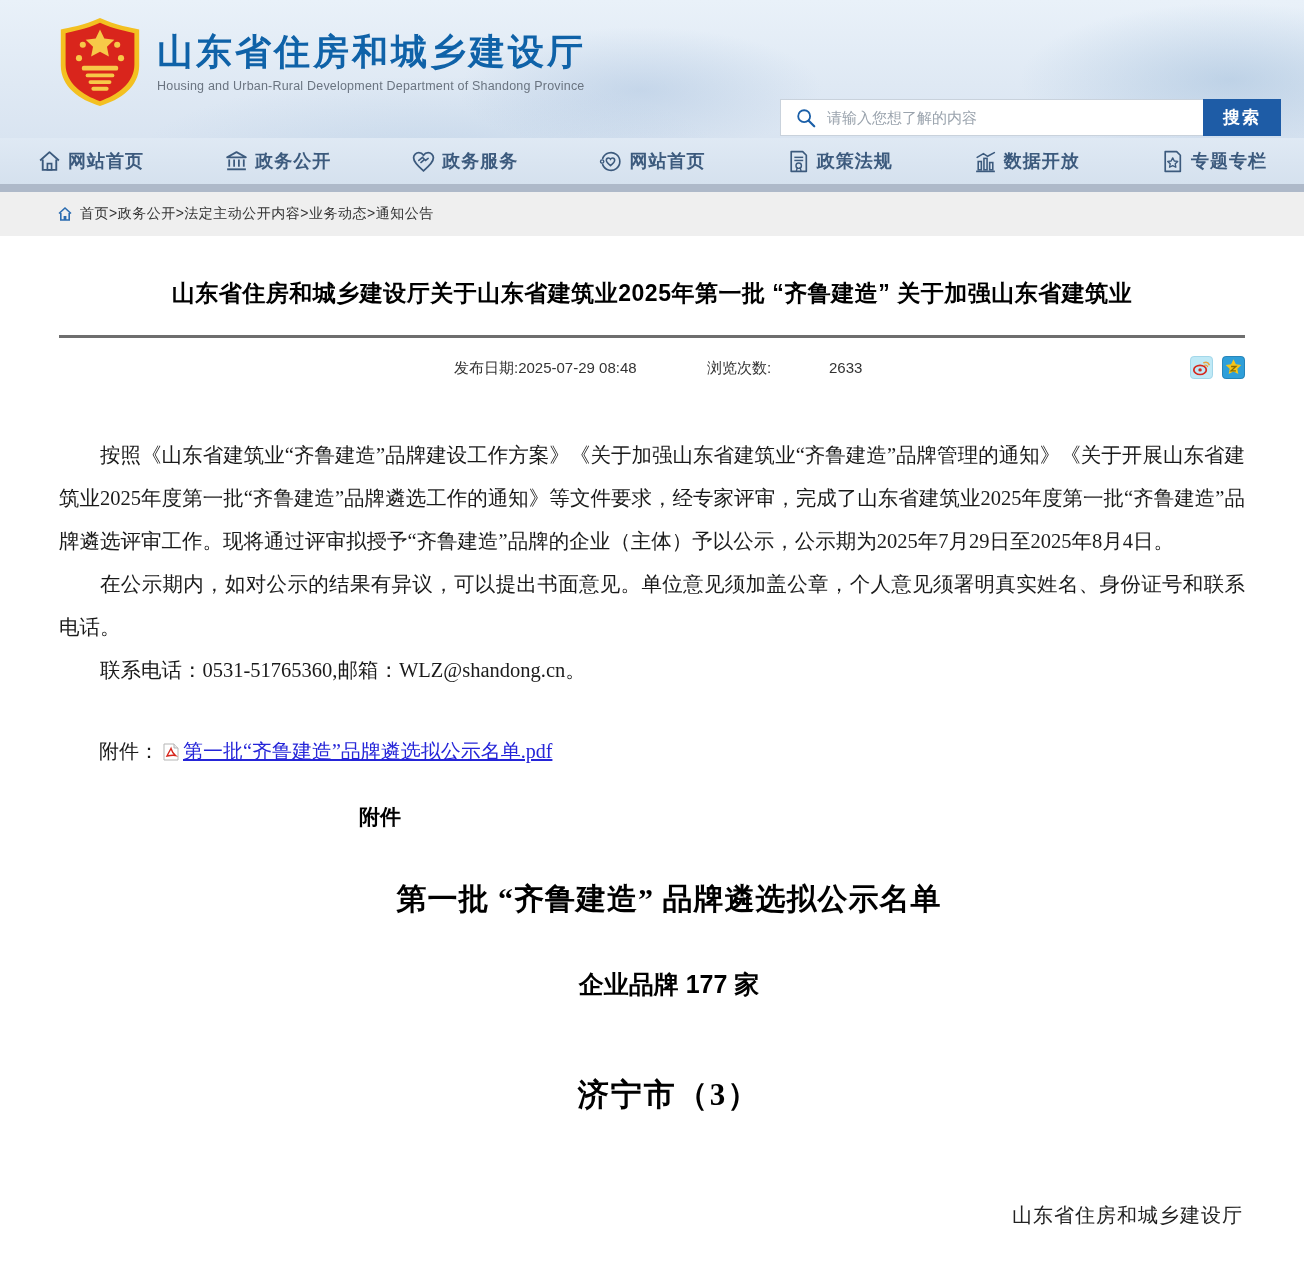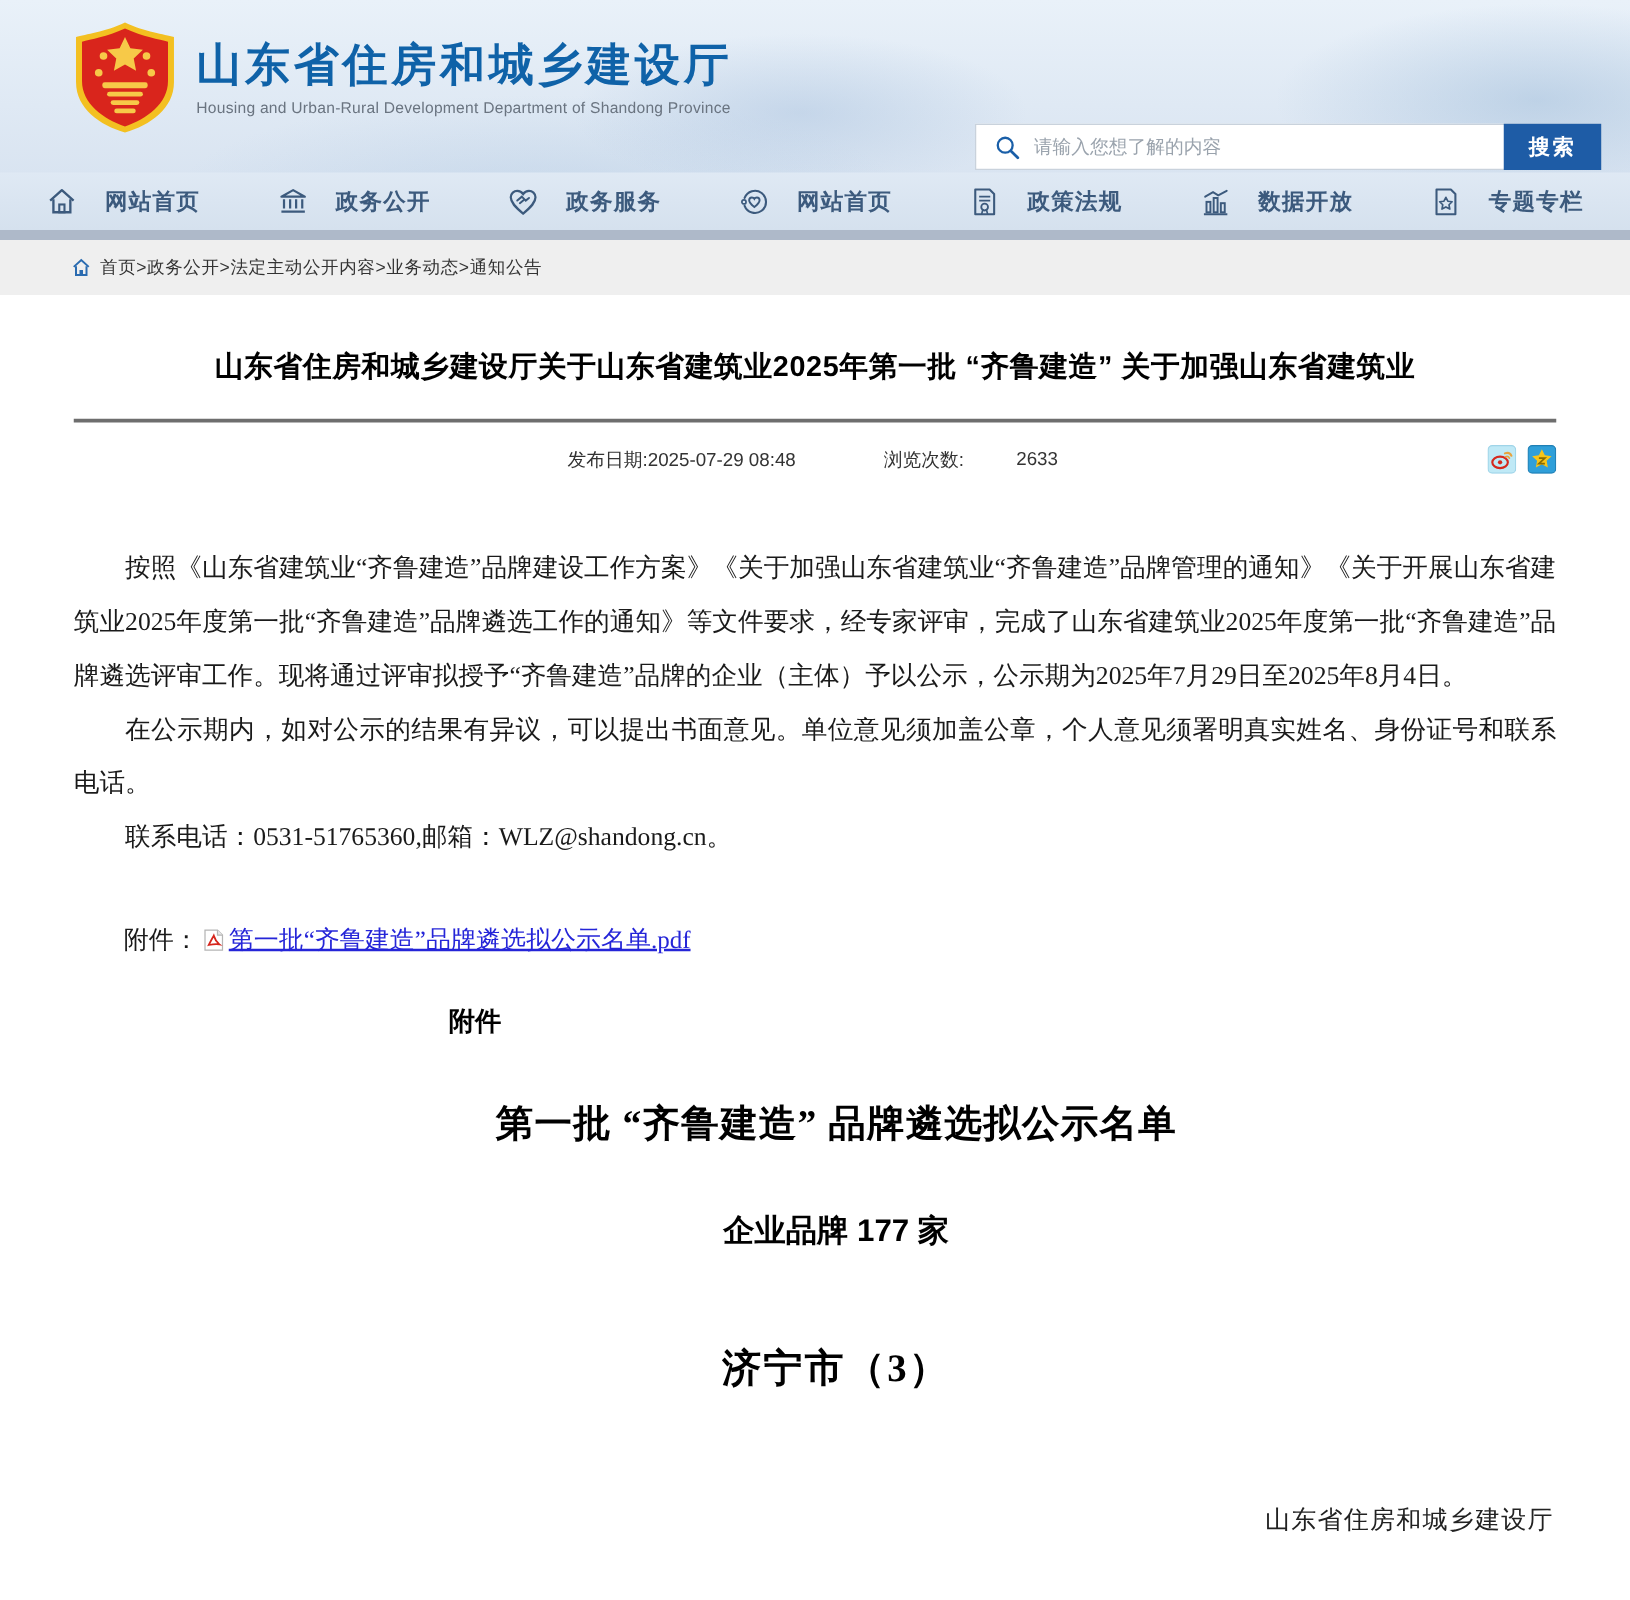--- a/index.html
+++ b/index.html
@@ -31,21 +31,21 @@
   .search-input::placeholder{ color:#9aa3ad; }
   .search-btn{
     width:78px; height:37px; margin:-1px -1px -1px 0; border:none; cursor:pointer;
     background:#1e5ca6; color:#fff; font-size:17px; font-weight:bold; letter-spacing:2px;
   }
 
   
   .nav-band{ height:46px; background:transparent; position:relative; margin-top:-2px;
     background:linear-gradient(180deg,#dfe9f4, #d5e1ee); }
   .nav-inner{ width:1230px; margin:0 auto; height:100%; display:flex; align-items:center; justify-content:space-between; }
-  .nav-item{ display:flex; align-items:center; gap:22px; cursor:pointer; }
+  .nav-item{ display:flex; align-items:center; gap:6px; cursor:pointer; }
   .nav-item svg{ width:25px; height:25px; }
   .nav-label{ font-size:18px; font-weight:bold; color:#3c5a7d; letter-spacing:1px; }
 
   .nav-divider{ height:8px; background:#aeb9c9; }
 
   
   .breadcrumb-band{ height:44px; background:#efefef; }
   .breadcrumb-inner{ width:1190px; margin:0 auto; height:100%; display:flex; align-items:center; gap:7px; }
   .breadcrumb-inner svg{ width:16px; height:16px; }
   .breadcrumb-text{ font-size:14px; color:#333; letter-spacing:.5px; }
@@ -53,21 +53,21 @@
   
   .content{ width:1186px; margin:0 auto; }
   .article-title{
     margin-top:42px; text-align:center; font-size:23px; font-weight:bold; color:#000;
     letter-spacing:.5px; font-family:"Liberation Sans","DejaVu Sans",sans-serif;
   }
   .title-rule{ margin-top:26px; border-bottom:3px solid #6e6e6e; }
   .meta-row{ margin-top:18px; position:relative; height:26px; font-size:15px; color:#333; }
   .meta-publish{ position:absolute; left:395px; top:3px; }
   .meta-views-label{ position:absolute; left:648px; top:3px; }
-  .meta-views-count{ position:absolute; left:754px; top:3px; }
+  .meta-views-count{ position:absolute; left:770px; top:3px; }
   .share-icons{ position:absolute; right:0; top:0; display:flex; gap:9px; }
   .share-icons svg{ width:23px; height:23px; cursor:pointer; }
 
   .article-body{
     margin-top:52px; font-family:"Liberation Serif","DejaVu Serif",serif;
     font-size:20.5px; color:#1a1a1a; line-height:43px; text-align:justify;
   }
   .article-body p{ text-indent:2em; }
   .attachment-row{
     margin-top:46px; font-family:"Liberation Serif","DejaVu Serif",serif;

